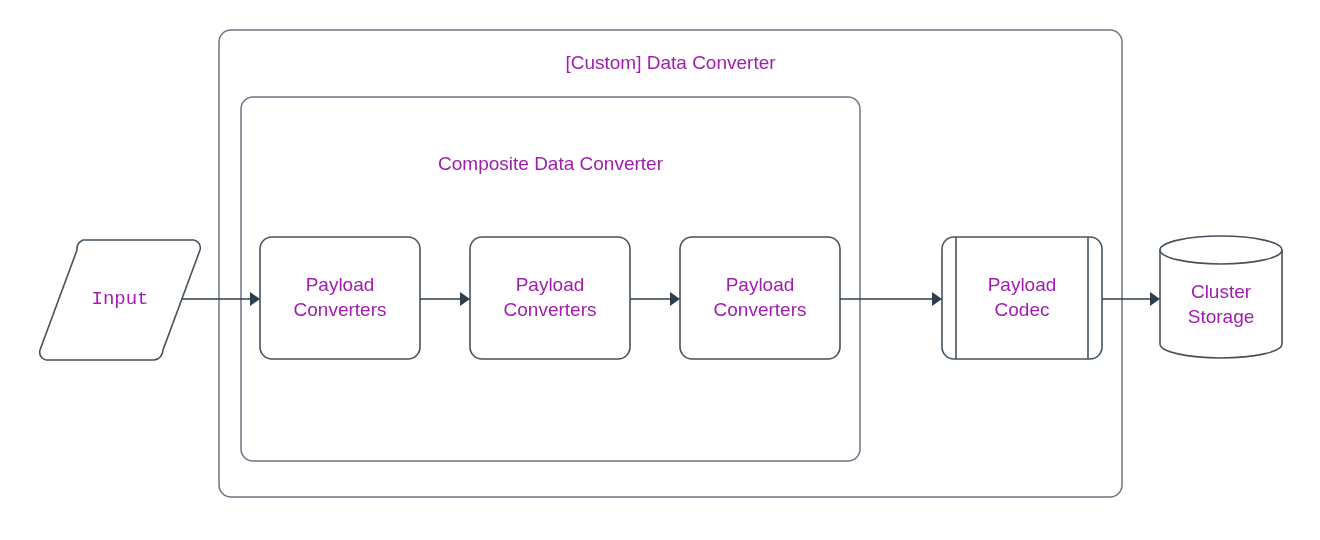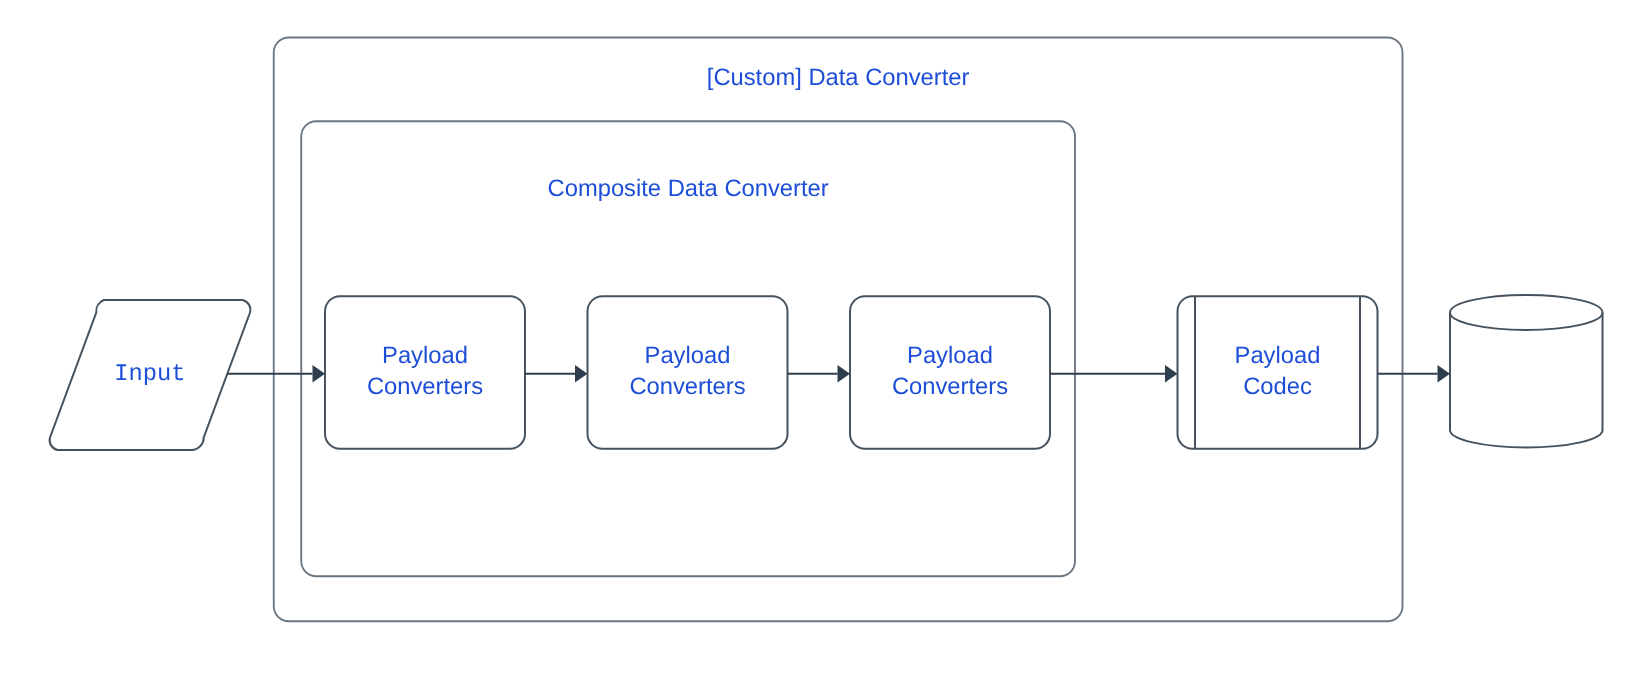--- a/index.html
+++ b/index.html
@@ -41,21 +41,21 @@
   .edge-line {
     stroke: #2f3e4d;
     stroke-width: 1.6;
     fill: none;
   }
   .edge-head { fill: #2f3e4d; }
   .lbl {
     position: absolute;
     text-align: center;
     line-height: 1.3;
-    color: #1d4ed8;
+    color: #a21caf;
     white-space: pre-line;
     pointer-events: none;
   }
   .lbl-container {
     font-size: 19px;
   }
   .lbl-node {
     font-size: 19px;
   }
 </style>
@@ -117,30 +117,32 @@
     </g>
 
     <g>
       <line class="edge-line" x1="1102" y1="299" x2="1150" y2="299"></line>
       <polygon class="edge-head" points="1150,292 1160,299 1150,306"></polygon>
     </g>
   </svg>
 
   <div class="lbl lbl-container" style="left:219px; top:51px; width:903px;">[Custom] Data Converter</div>
 
-  <div class="lbl lbl-container" style="left:241px; top:140px; width:619px;">Composite Data Converter</div>
+  <div class="lbl lbl-container" style="left:241px; top:152px; width:619px;">Composite Data Converter</div>
 
   <div class="lbl lbl-node" style="left:40px; top:287px; width:160px;font-family:Liberation Mono, monospace;">Input</div>
 
   <div class="lbl lbl-node" style="left:260px; top:273px; width:160px;">Payload
 Converters</div>
 
   <div class="lbl lbl-node" style="left:470px; top:273px; width:160px;">Payload
 Converters</div>
 
   <div class="lbl lbl-node" style="left:680px; top:273px; width:160px;">Payload
 Converters</div>
 
   <div class="lbl lbl-node" style="left:956px; top:273px; width:132px;">Payload
 Codec</div>
 
+  <div class="lbl lbl-node" style="left:1160px; top:280px; width:122px;">Cluster
+Storage</div>
 
 </div>
 
 </body></html>

